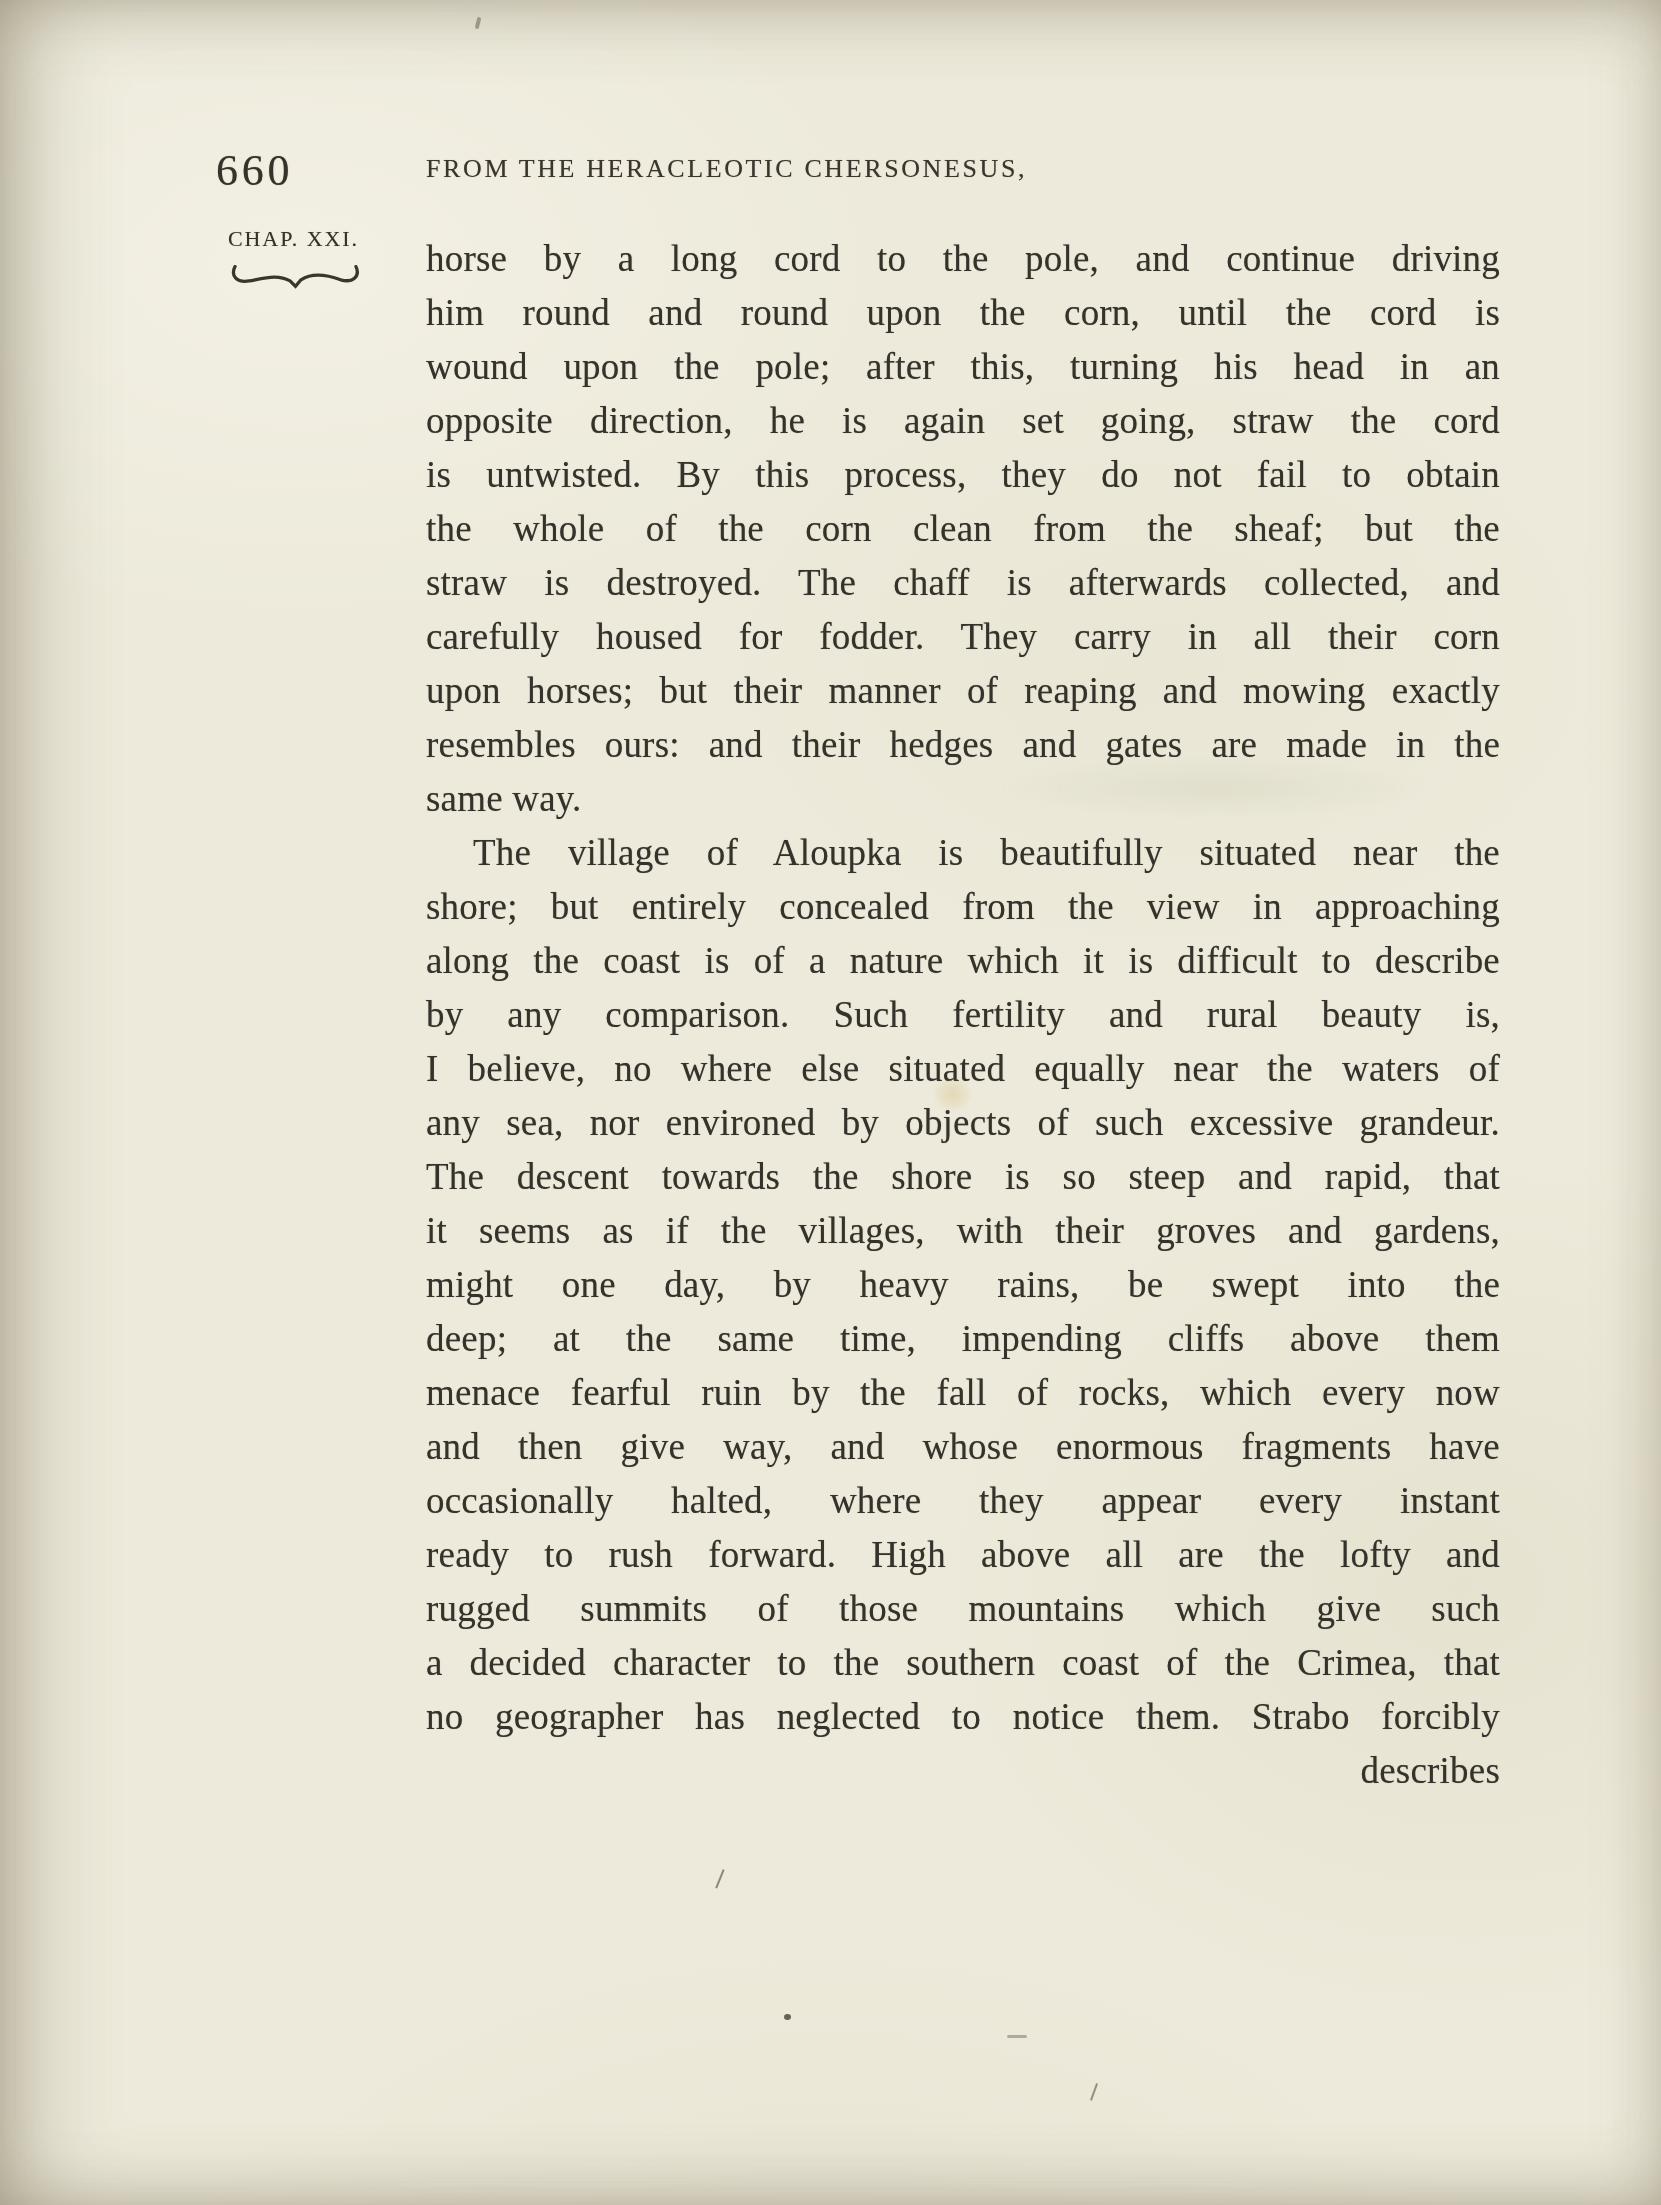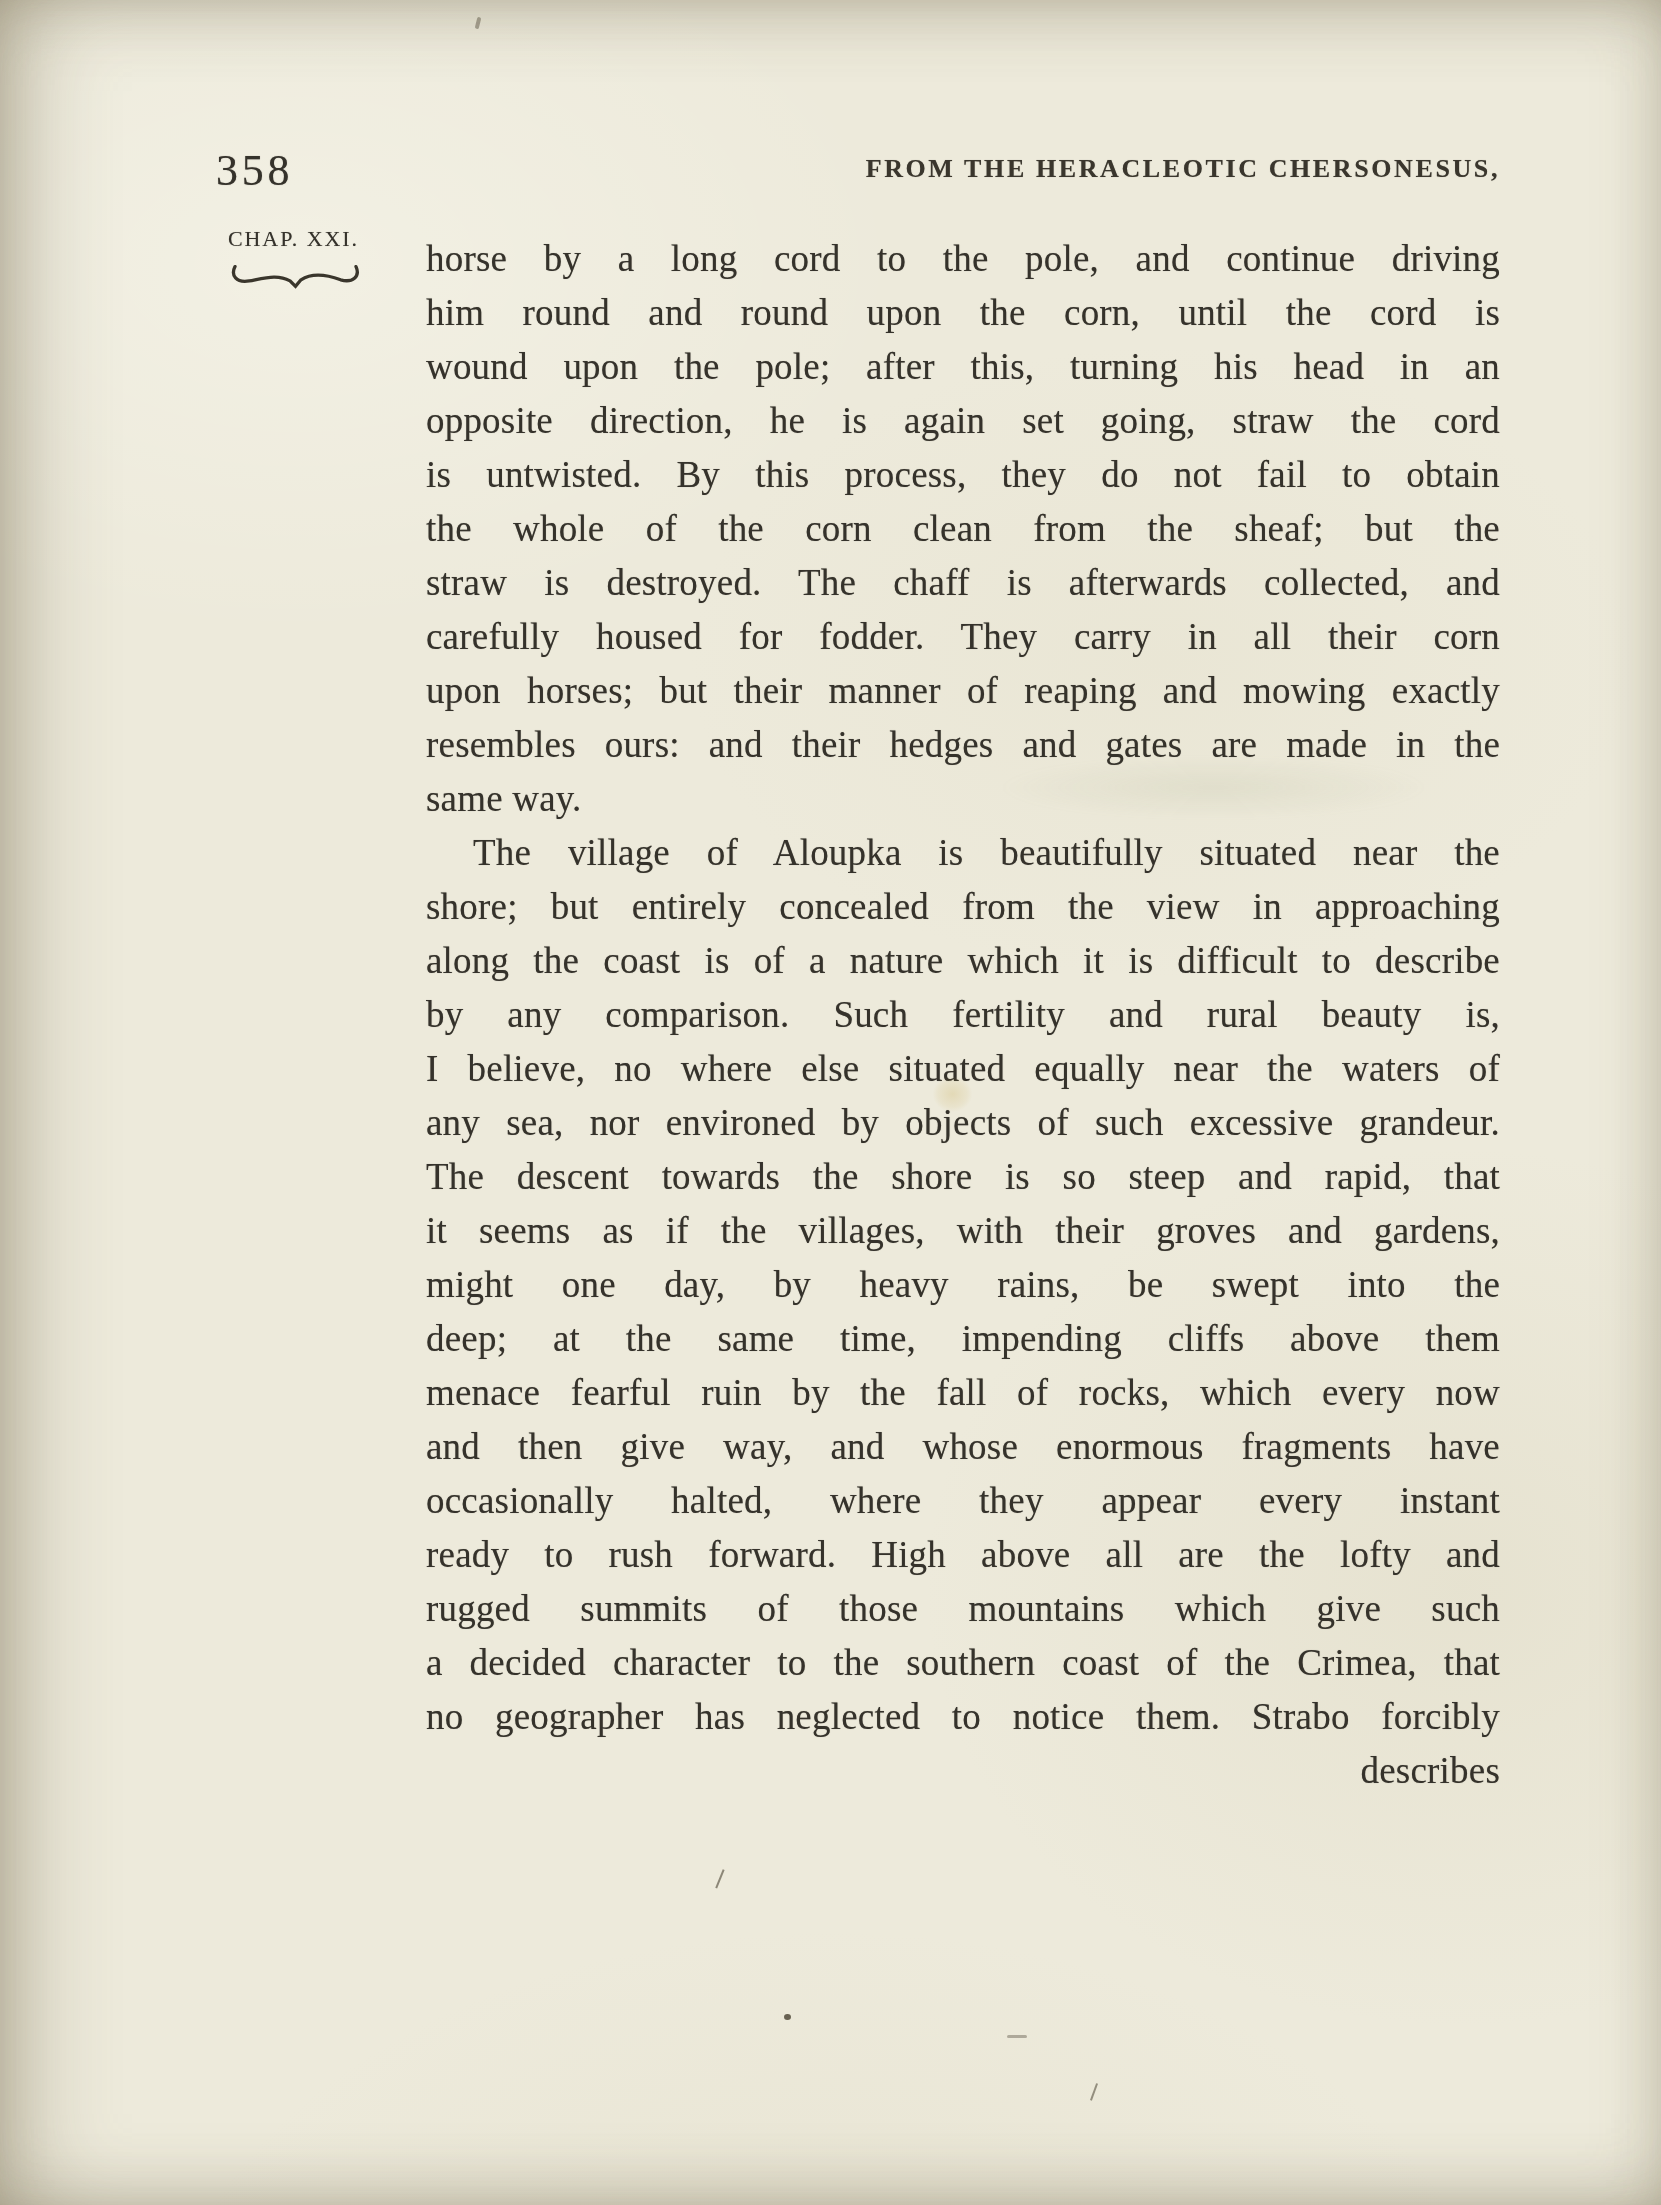--- a/index.html
+++ b/index.html
@@ -33,22 +33,22 @@
       inset 0 30px 90px -53px rgba(108,98,68,0.35),
       inset 0 -30px 90px -53px rgba(108,98,68,0.28);
   }
   .pagenum{
     position:absolute;left:216px;top:145px;
     font-size:44px;letter-spacing:3.8px;color:var(--ink);
     text-shadow:0 0 0.9px rgba(53,50,43,0.5);
   }
   .runhead{
     position:absolute;left:426px;top:154px;width:1074px;
-    text-align:right;
-    font-size:26px;font-weight:bold;letter-spacing:2.6px;
+    text-align:left;
+    font-size:26px;font-weight:normal;letter-spacing:2.6px;
     color:var(--ink-soft);
     text-shadow:0 0 0.8px rgba(53,50,43,0.45);
   }
   .chapnote{
     position:absolute;left:228px;top:226px;width:173px;
     font-size:22px;letter-spacing:1.9px;color:var(--ink);
     text-shadow:0 0 0.8px rgba(53,50,43,0.4);
   }
   .chapnote .flourish{
     display:block;margin-top:7.5px;margin-left:-4.5px;
@@ -93,21 +93,21 @@
   .speck.tilde{width:19.6px;height:3px;border-radius:2.3px;left:1007px;top:2035px;background:rgba(60,52,36,0.35);}
   .speck.quote{width:3.8px;height:12px;border-radius:2.3px;left:476px;top:16.6px;transform:rotate(14deg);background:rgba(60,52,36,0.4);}
 </style>
 </head>
 <body>
 
 <div class="page">
 
   <div class="texture"></div>
 
-  <div class="pagenum">358</div>
+  <div class="pagenum">660</div>
 
   <div class="runhead">FROM THE HERACLEOTIC CHERSONESUS,</div>
 
   <div class="chapnote">
     <span>CHAP. XXI.</span>
     <svg class="flourish" viewBox="0 0 120 30" aria-hidden="true">
       <path d="M5 6 C1 14, 6 21, 18 19 C34 16, 44 13, 55 19 L60 24 L65 18 C76 11, 90 14, 101 18 C112 21, 119 15, 115 6" fill="none" stroke="#3a362c" stroke-width="3" stroke-linecap="round"></path>
     </svg>
   </div>
 

